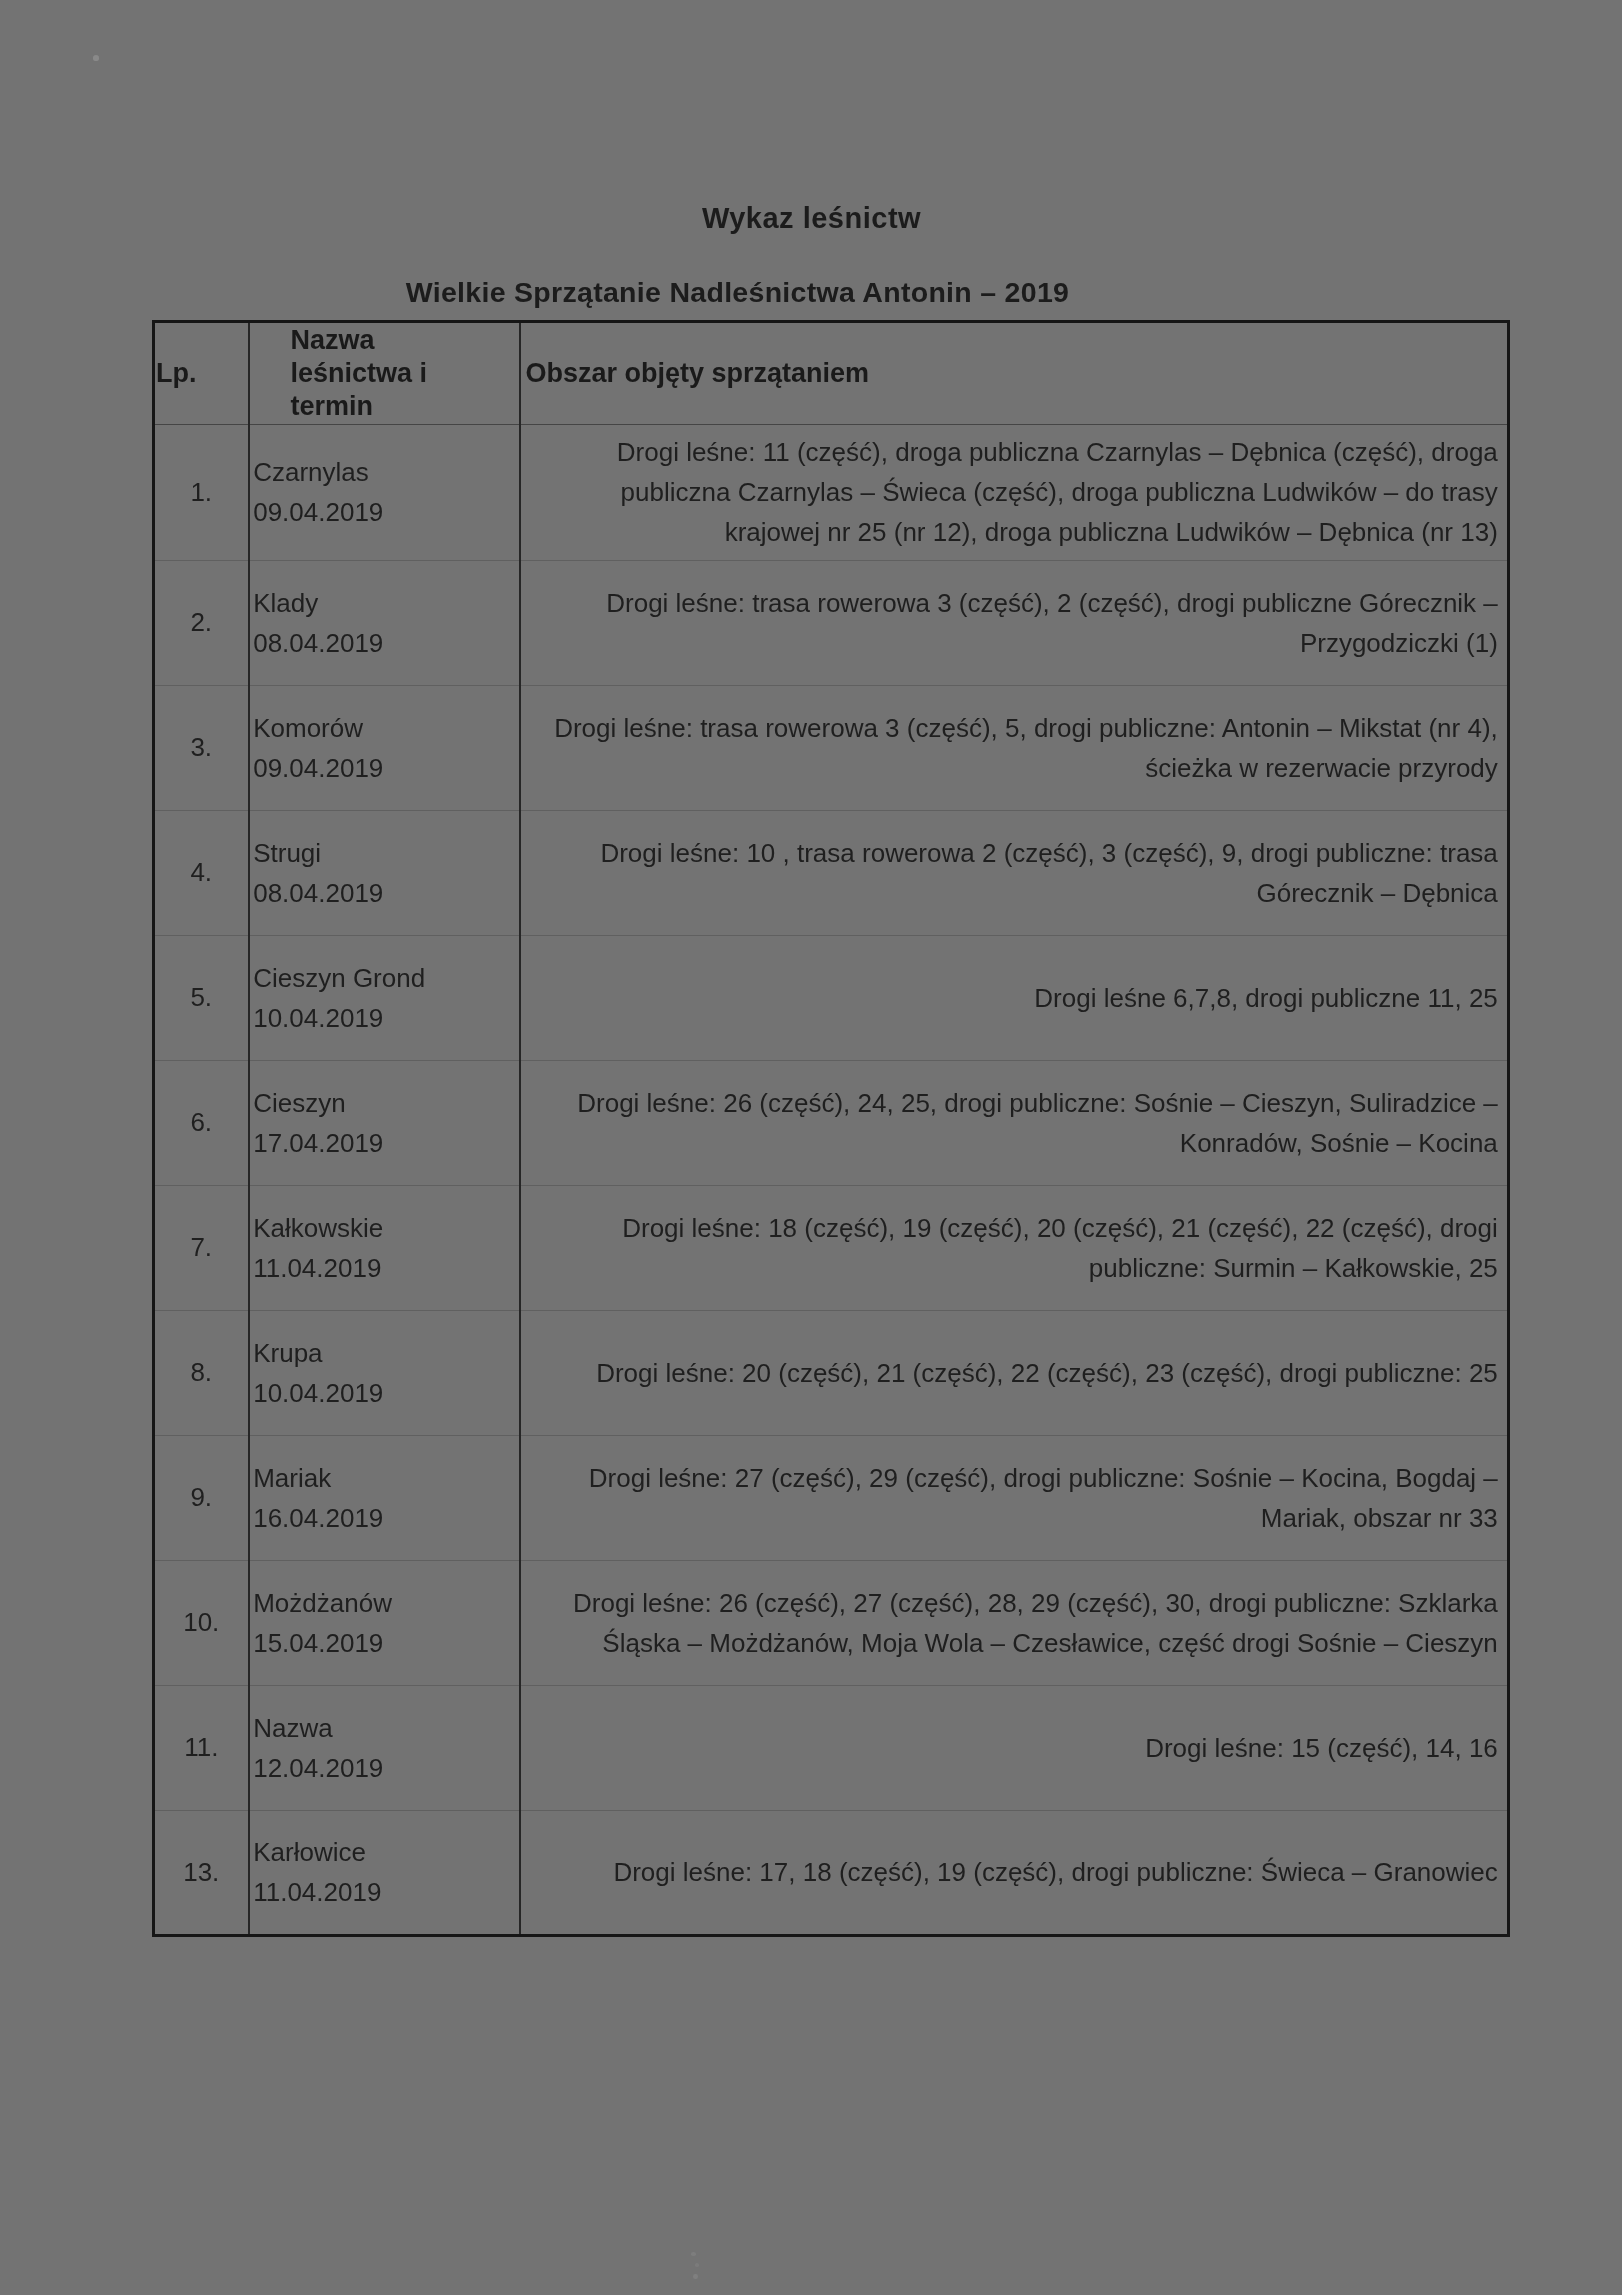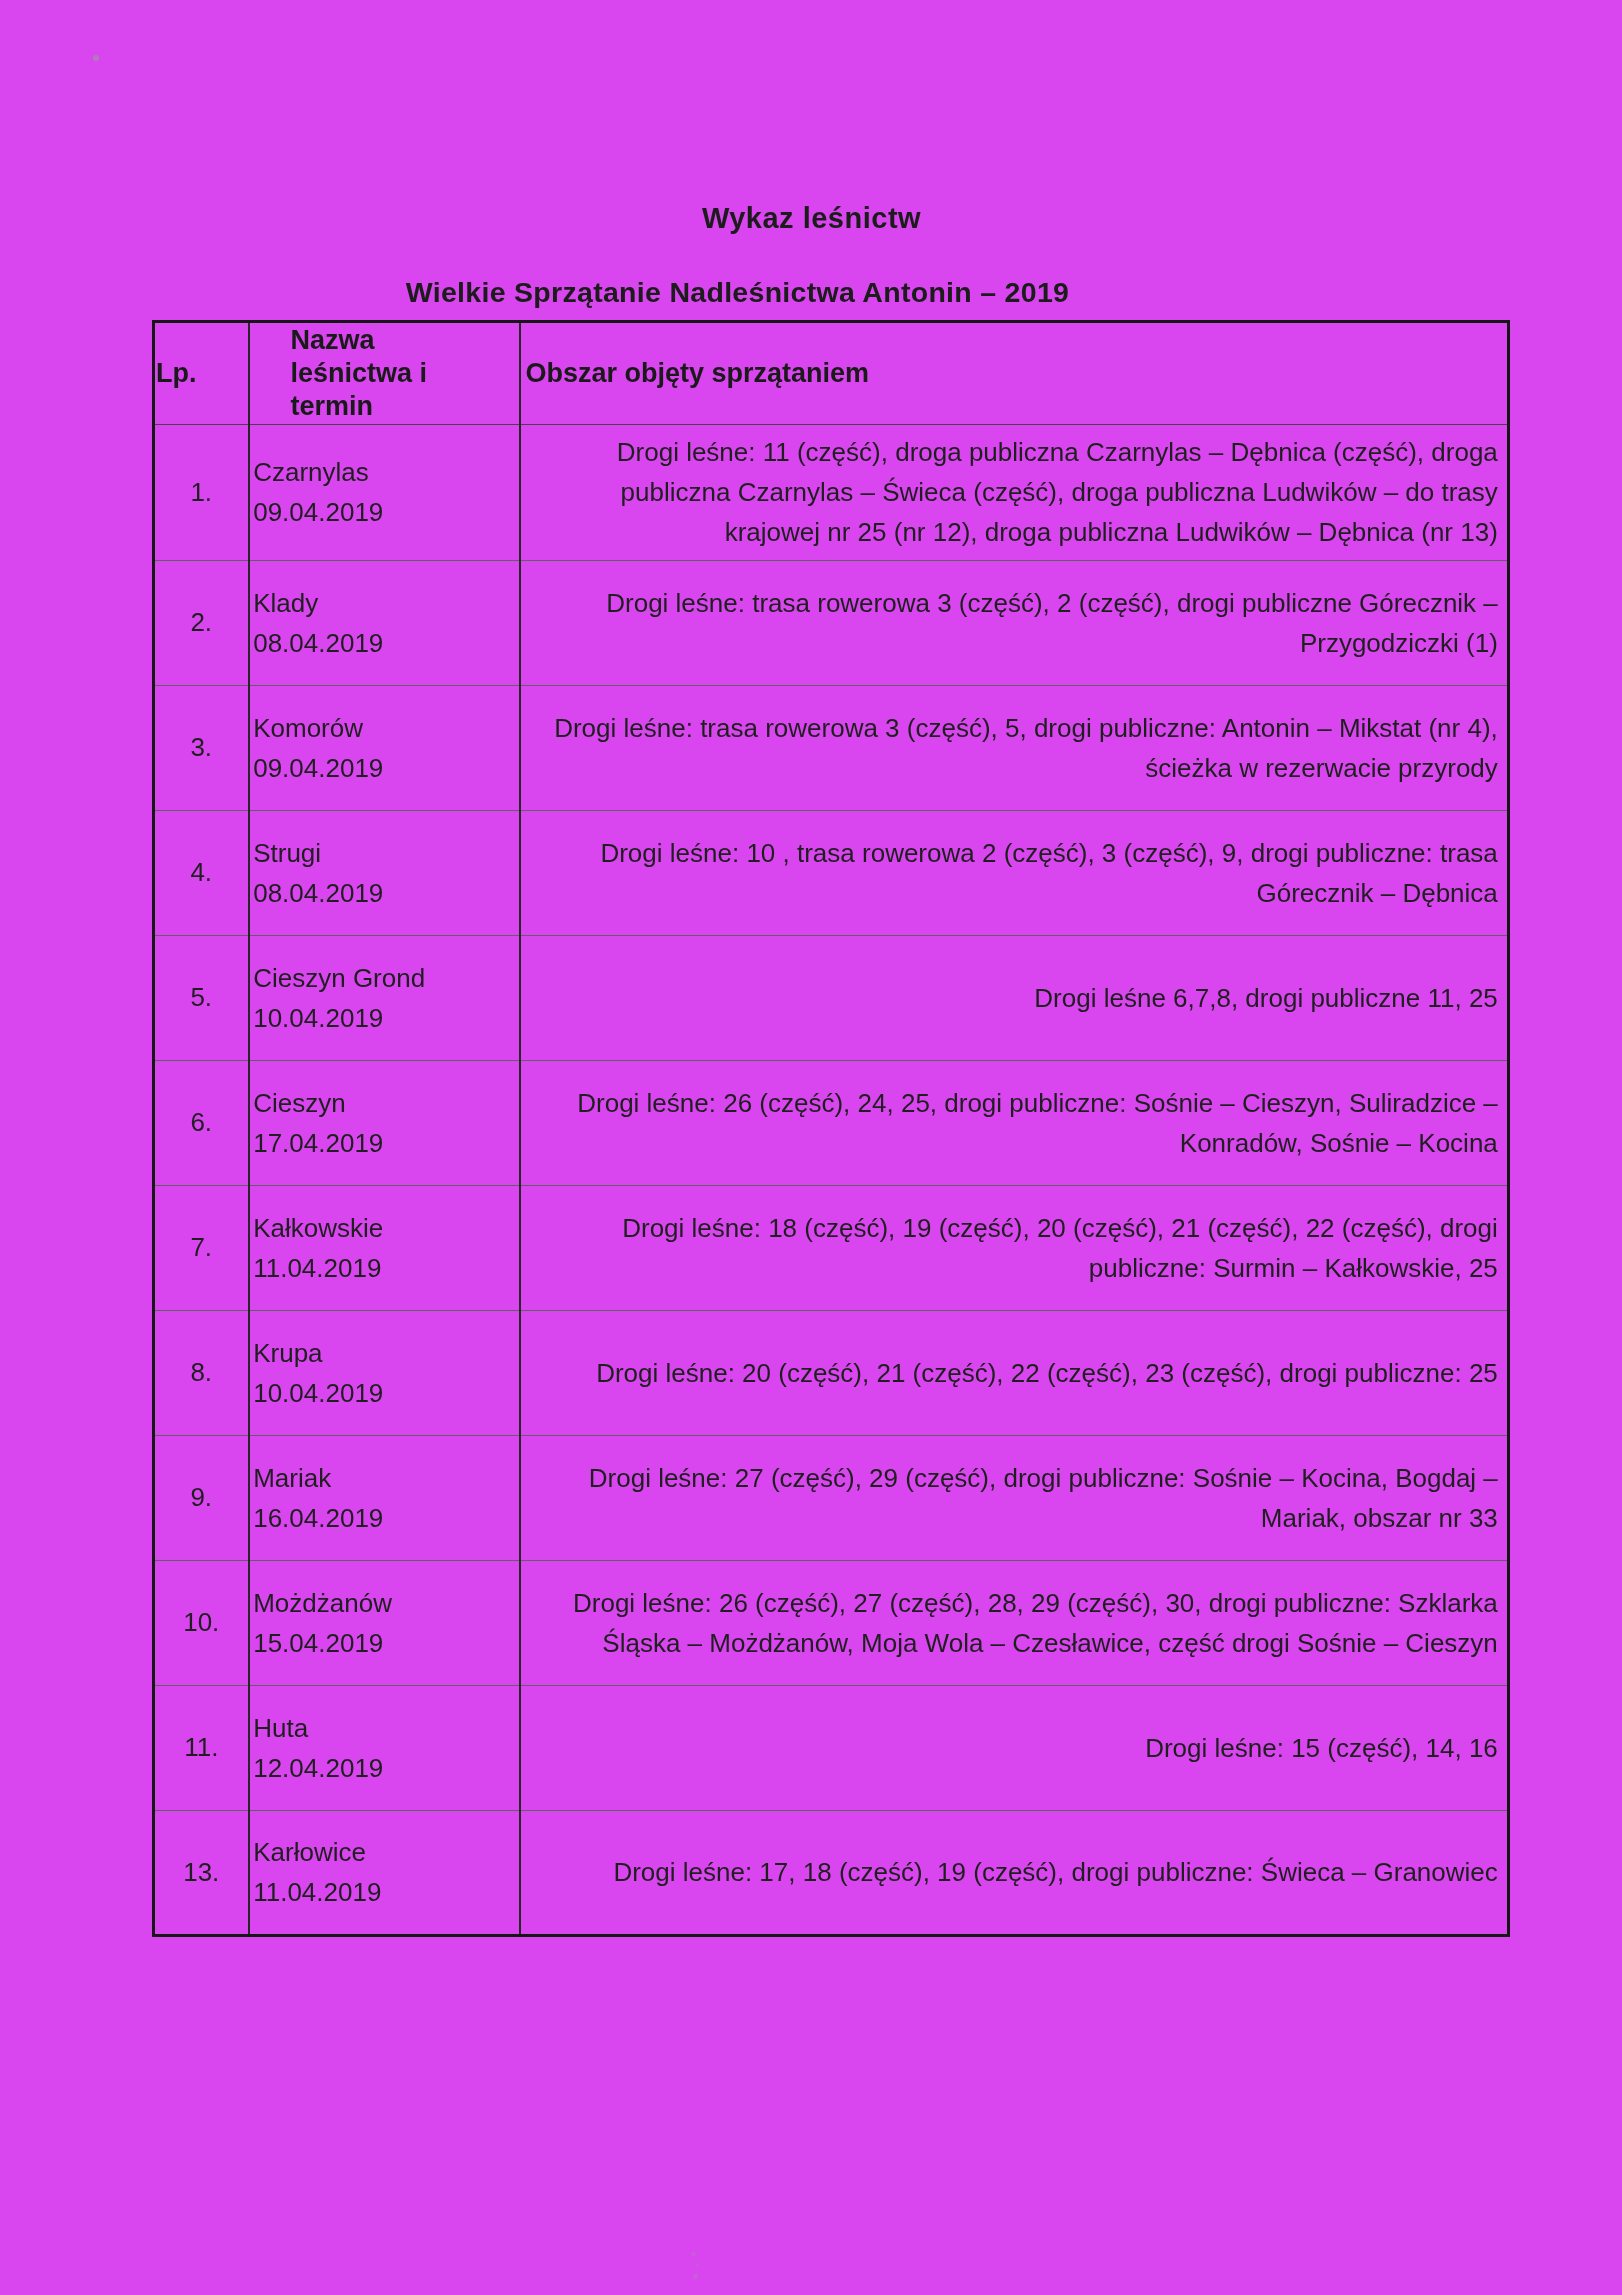--- a/index.html
+++ b/index.html
@@ -1,19 +1,19 @@
 <!DOCTYPE html>
 <html style="font-size:14.7px"><head>
 <meta charset="utf-8">
 <style>
   html,body{margin:0;padding:0;background:#e8e8e8;}
   .page{
     position:relative;
     width:1623px;height:2296px;
-    background:#d946ef;
+    background:#737373;
     font-family:"Liberation Sans", sans-serif;
     color:#1f1f1f;
     overflow:hidden;
     margin:0 auto;
   }
   .doc-title{
     position:absolute;top:202px;left:0;width:1623px;
     margin:0;text-align:center;
     font-size:29px;font-weight:bold;color:#1c1c1c;
     letter-spacing:0.5px;
@@ -170,21 +170,21 @@
       <td class="col-lp">10.</td>
       <td class="col-name">
         <div>Możdżanów</div>
         <div>15.04.2019</div>
       </td>
       <td class="col-area">Drogi leśne: 26 (część), 27 (część), 28, 29 (część), 30, drogi publiczne: Szklarka Śląska – Możdżanów, Moja Wola – Czesławice, część drogi Sośnie – Cieszyn</td>
     </tr>
         <tr>
       <td class="col-lp">11.</td>
       <td class="col-name">
-        <div>Huta</div>
+        <div>Nazwa</div>
         <div>12.04.2019</div>
       </td>
       <td class="col-area">Drogi leśne: 15 (część), 14, 16</td>
     </tr>
         <tr>
       <td class="col-lp">13.</td>
       <td class="col-name">
         <div>Karłowice</div>
         <div>11.04.2019</div>
       </td>

